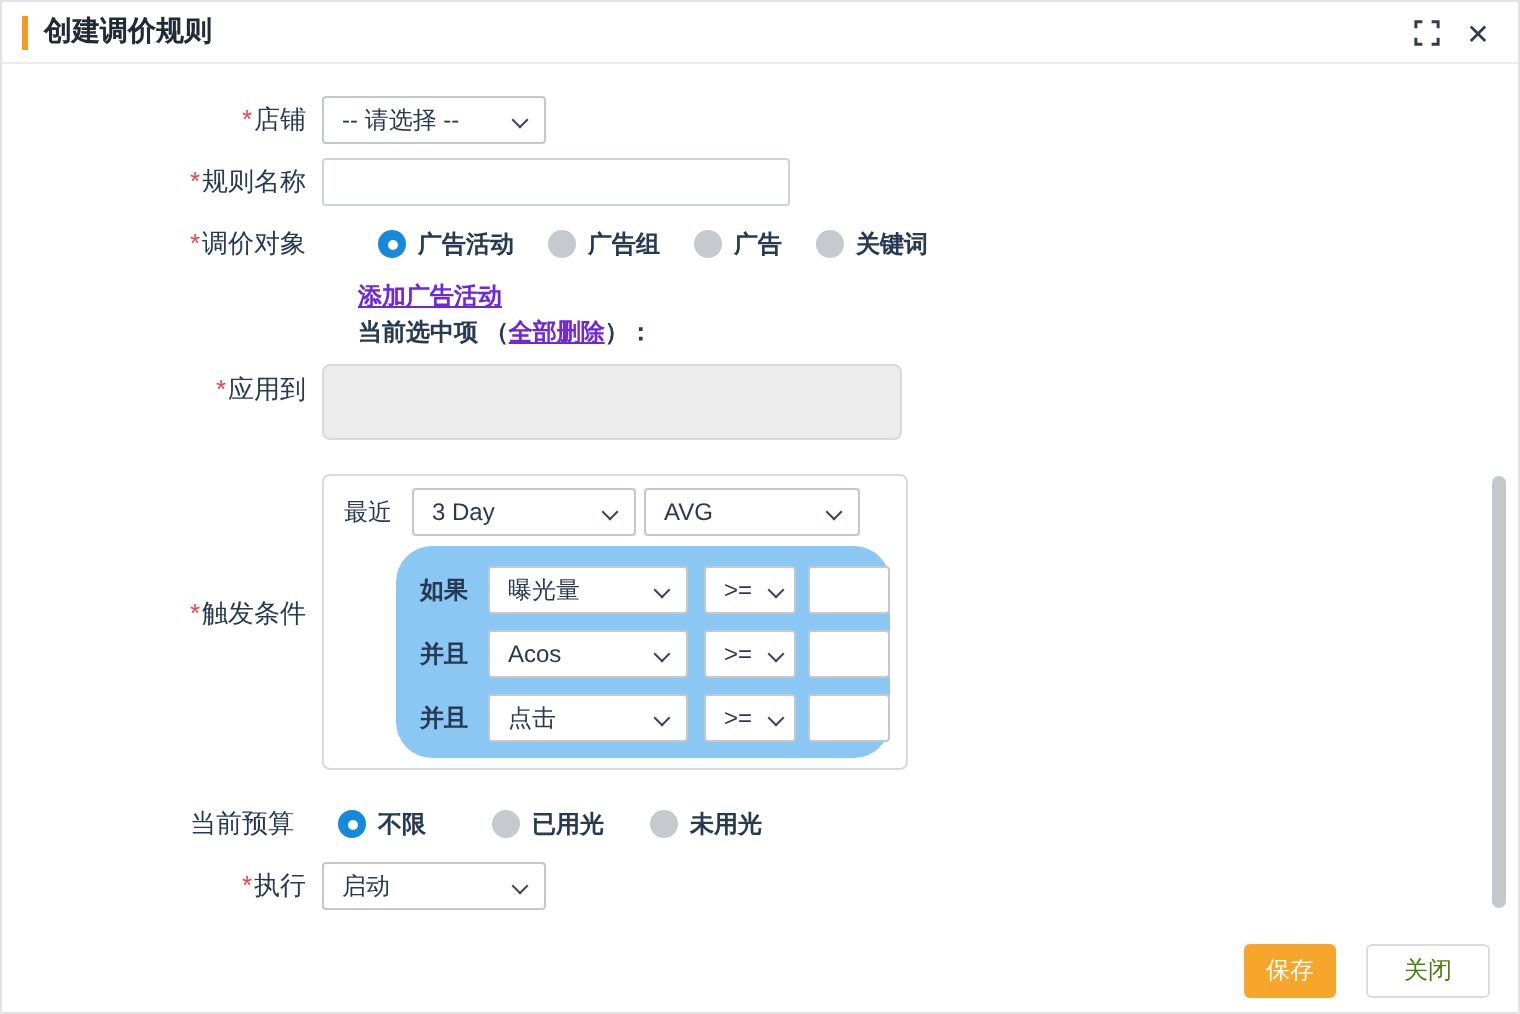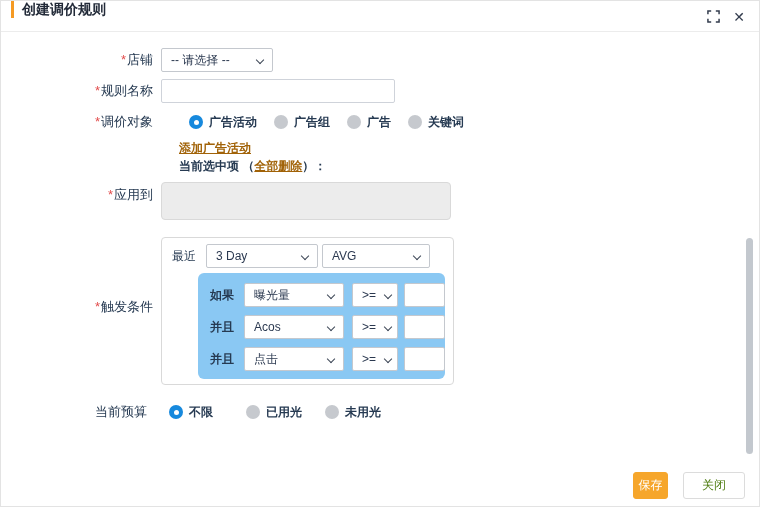--- a/index.html
+++ b/index.html
@@ -1,21 +1,21 @@
 <!DOCTYPE html>
 <html><head>
 <meta charset="utf-8">
 <style>
   * { margin:0; padding:0; box-sizing:border-box; }
   html,body { width:760px; height:507px; }
   body { font-family:"Liberation Sans", sans-serif; background:#fff; color:#263a52; font-size:13px; }
   .modal { position:relative; width:760px; height:507px; background:#fff; border:1px solid #e3e3e3; overflow:hidden; }
 
   
-  .modal-header { position:relative; height:31px; border-bottom:1px solid #ececec; display:flex; align-items:flex-start; }
+  .modal-header { position:relative; height:31px; border-bottom:1px solid #ececec; display:flex; align-items:center; }
   .accent-bar { width:3px; height:17px; background:#F59A23; margin-left:10px; }
   .modal-title { font-size:14px; font-weight:bold; color:#222a38; margin-left:8px; }
   .header-icons { position:absolute; right:12px; top:0; height:31px; display:flex; align-items:center; gap:10px; }
   .icon-btn { width:16px; height:16px; display:flex; align-items:center; justify-content:center; cursor:pointer; color:#333c4d; }
   .icon-btn svg { display:block; }
   .close-glyph { font-size:14px; color:#333c4d; line-height:1; }
 
   
   .modal-body { padding-top:16px; }
   .row { display:flex; margin-bottom:7px; }
@@ -30,53 +30,53 @@
   
   .radio-group { display:flex; align-items:center; height:24px; }
   .radio-item { display:flex; align-items:center; margin-right:17px; cursor:pointer; }
   .radio-dot { width:14px; height:14px; border-radius:50%; background:#c6c9ce; margin-right:6px; position:relative; flex-shrink:0; }
   .radio-dot.on { background:#1789DD; }
   .radio-dot.on::after { content:""; position:absolute; left:4.5px; top:4.5px; width:5px; height:5px; border-radius:50%; background:#fff; }
   .radio-text { font-size:12px; color:#263a52; font-weight:bold; }
 
   
   .links-block { margin-left:18px; line-height:15px; }
-  .link { color:#a16207; text-decoration:underline; cursor:pointer; font-size:12px; font-weight:bold;margin-top:36px; }
+  .link { color:#6d28d9; text-decoration:underline; cursor:pointer; font-size:12px; font-weight:bold;margin-top:36px; }
   .selected-line { margin-top:3px; font-size:12px; font-weight:bold; color:#263a52; }
 
   
   .apply-box { width:290px; height:38px; background:#ececec; border:1px solid #d9d9d9; border-radius:4px; }
   .row-apply .row-label { line-height:15px; padding-top:5px; }
 
   
   .row-trigger { margin-top:17px; margin-bottom:0; }
   .row-trigger .row-label { line-height:140px; }
   .trigger-panel { width:293px; border:1px solid #d9d9d9; border-radius:4px; background:#fff; padding:6px 0 5px 10px; }
   .recent-row { display:flex; align-items:center; height:24px; margin-bottom:5px; }
   .recent-label { width:26px; font-size:12px; color:#263a52; }
   .sel-period { width:112px; margin-left:8px; }
   .sel-agg { width:108px; margin-left:4px; }
-  .blue-panel { margin-left:26px; width:247px; background:#8AC8F3; border-radius:6px; padding:10px 0 6px 12px; }
+  .blue-panel { margin-left:26px; width:247px; background:#8AC8F3; border-radius:18px; padding:10px 0 6px 12px; }
   .cond-row { display:flex; align-items:center; height:24px; margin-bottom:8px; }
   .cond-row:last-child { margin-bottom:2px; }
   .cond-conn { width:26px; font-size:12px; color:#263a52; font-weight:bold; flex-shrink:0; margin-right:8px; }
   .sel-metric { width:100px; margin-right:8px; }
   .sel-op { width:46px; margin-right:6px; padding-right:18px; }
   .sel-op .chev { right:6px; }
   .cond-input { width:41px; border:1px solid #c4c8ce; }
 
   
   .row-budget { margin-top:15px; margin-bottom:7px; }
   .row-budget .row-label { padding-right:14px;padding-left:33px; }
   .row-action { margin-top:6px; }
 
   
   .modal-footer { position:absolute; right:14px; bottom:7px; display:flex; gap:15px; }
   .btn { height:27px; border-radius:3px; font-size:12px; cursor:pointer; display:flex; align-items:center; justify-content:center; font-family:"Liberation Sans",sans-serif; }
-  .btn-save { width:35px; background:#F6A62B; color:#fff; border:1px solid #F6A62B; }
+  .btn-save { width:46px; background:#F6A62B; color:#fff; border:1px solid #F6A62B; }
   .btn-close { width:62px; background:#fff; color:#4d7c0f; border:1px solid #dcdcdc; }
 
   
   .scroll-thumb { position:absolute; right:6px; top:237px; width:7px; height:216px; background:#c3c8ce; border-radius:4px; cursor:pointer; }
 
   .w112 { width:112px; }
   .w234 { width:234px; }
 </style>
 </head>
 <body>
@@ -223,20 +223,27 @@
           <span class="radio-dot"></span>
           <span class="radio-text">已用光</span>
         </span>
         <span class="radio-item">
           <span class="radio-dot"></span>
           <span class="radio-text">未用光</span>
         </span>
       </div>
     </div>
 
+    <div class="row row-action">
+      <div class="row-label"><span class="req">*</span><span>执行</span></div>
+      <div class="sel w112">
+        <span>启动</span>
+        <i class="chev"></i>
+      </div>
+    </div>
 
   </div>
 
   <div class="modal-footer">
     <button class="btn btn-save">保存</button>
     <button class="btn btn-close">关闭</button>
   </div>
 
   <div class="scroll-thumb"></div>
 

